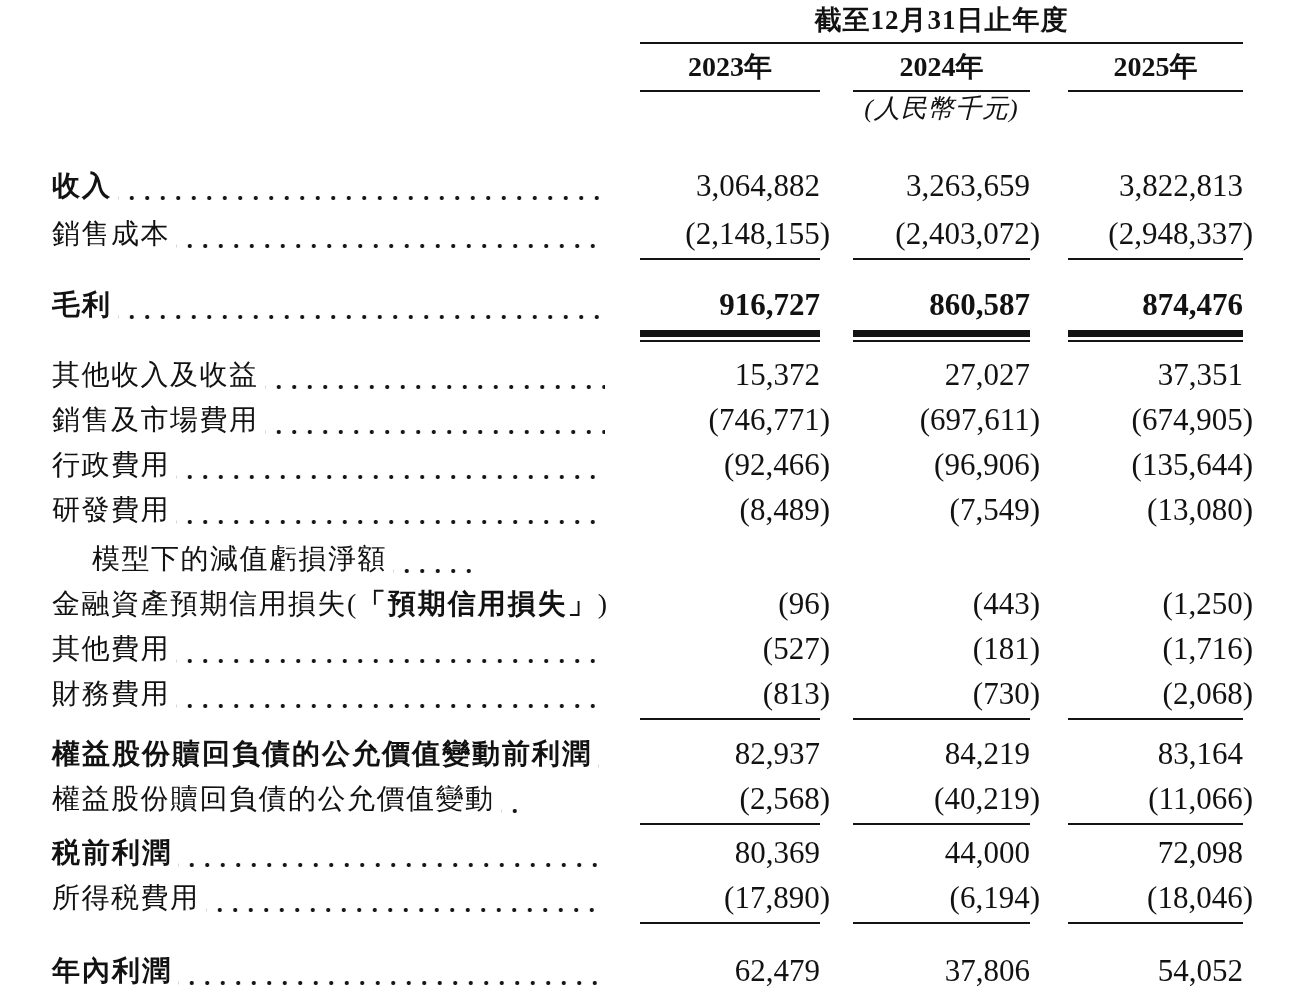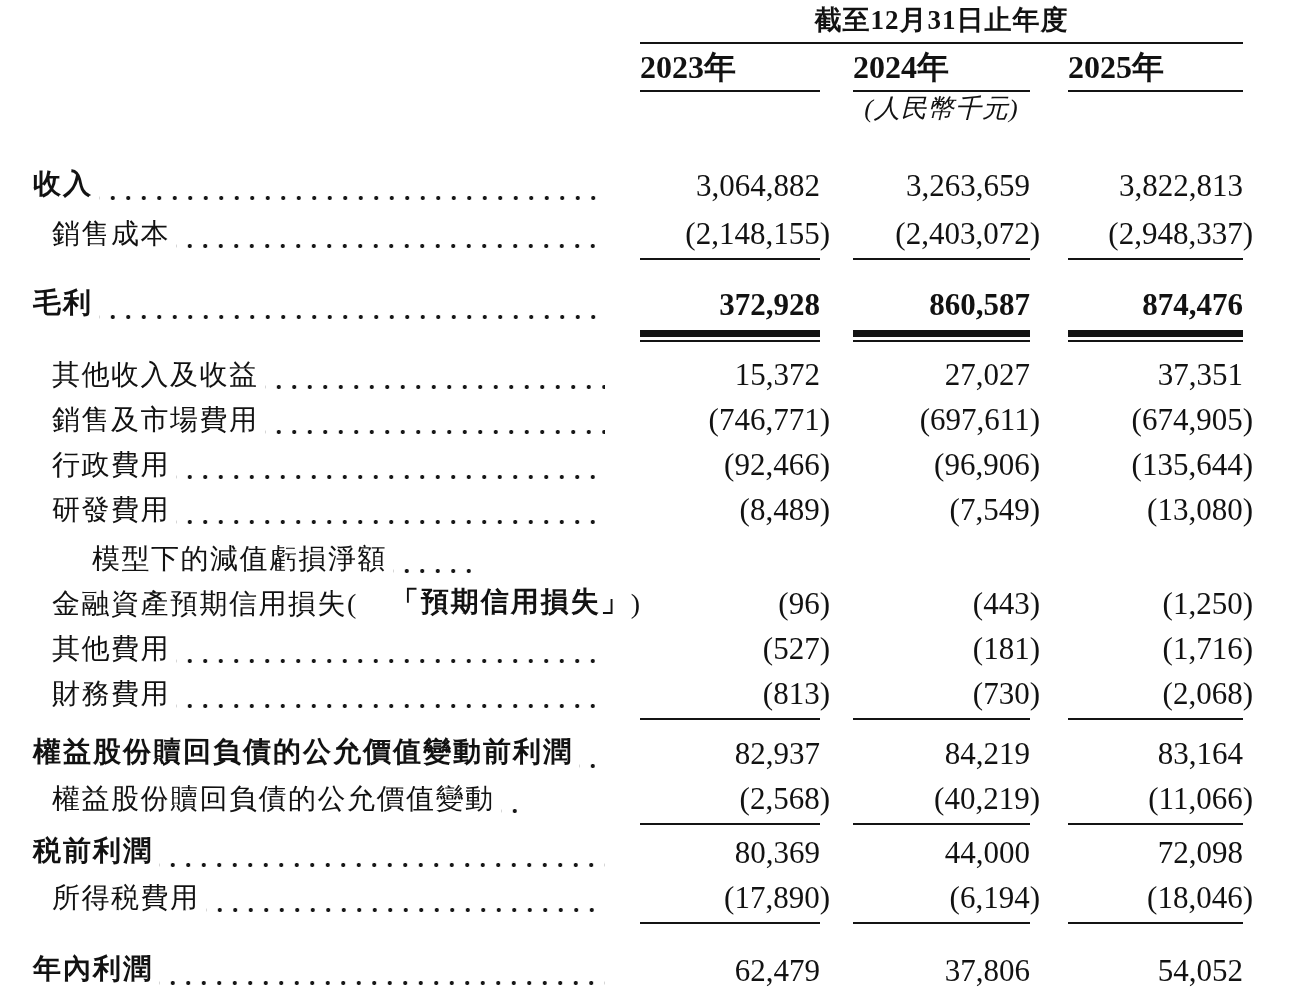--- a/index.html
+++ b/index.html
@@ -20,21 +20,21 @@
   
   .trow { height:44px; }
   .title {
     grid-column:2/7; text-align:center;
     font-weight:700; font-size:27px; line-height:40px;
     letter-spacing:1px;
     border-bottom:2.5px solid #141414;
   }
   .yrow { height:44px; }
   .yr {
-    text-align:left; font-weight:700; font-size:32px; line-height:46px;
+    text-align:center; font-weight:700; font-size:28px; line-height:46px;
     border-bottom:2px solid #141414;
   }
   .urow { height:45px; }
   .unit {
     grid-column:4; text-align:center;
     font-style:italic; font-size:26px; line-height:42px; letter-spacing:1px;
   }
 
   
   .row { min-height:45px; }
@@ -46,22 +46,22 @@
   .row[data-i="10"] { margin-top:11px; }
   .row[data-i="12"] { margin-top:5px; }
   .row[data-i="14"] { margin-top:24px; }
 
   .lab { padding-left:52px; padding-right:35px; }
   .lline { display:flex; height:45px; line-height:45px; white-space:nowrap; }
   .lline.l2 { padding-left:40px; }
 
   .lr { font-size:28px; letter-spacing:1.5px;text-align:center; }
   .lb, .lb-seg {
-    font-family:Liberation Mono, monospace;
-    font-weight:700; font-size:28px; letter-spacing:2px;padding-left:33px;
+    font-family:Liberation Serif, serif;
+    font-weight:700; font-size:28px; letter-spacing:2px;
   }
   .lr .lb-seg { font-size:28px; }
 
   .leader {
     flex:1 1 auto; margin-left:6px;
     background-image:radial-gradient(circle,#161616 1.8px,rgba(0,0,0,0) 2.3px);
     background-size:15.5px 6px;
     background-repeat:repeat-x;
     background-position:left 6px bottom 7px;
   }
@@ -157,21 +157,21 @@
         <div class="rl"></div>
       </div>
       <div class="grid row" data-i="2">
         <div class="lab lb">
           <div class="lline">
             <span>毛利</span>
             <div class="leader full"></div>
           </div>
         </div>
         <div class="val">
-          <span class="vb ">372,928</span>
+          <span class="vb ">916,727</span>
         </div>
         <div></div>
         <div class="val">
           <span class="vb ">860,587</span>
         </div>
         <div></div>
         <div class="val">
           <span class="vb ">874,476</span>
         </div>
       </div>

